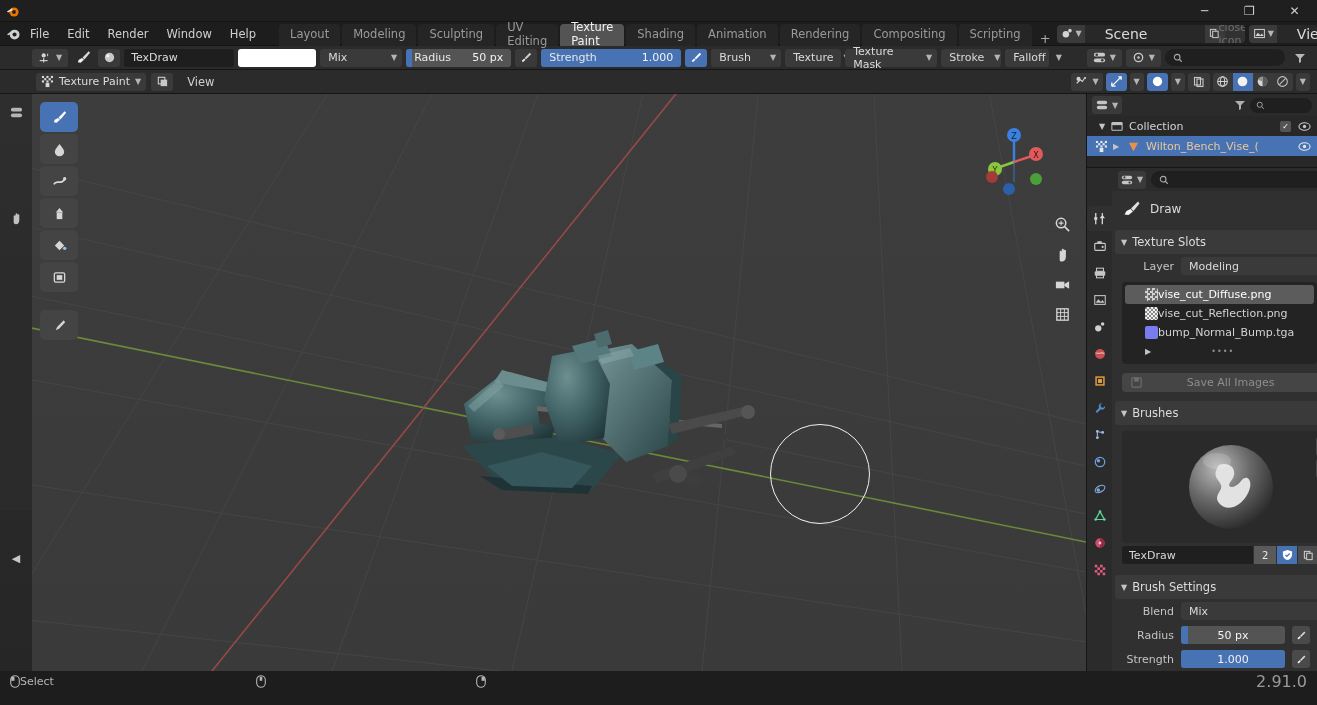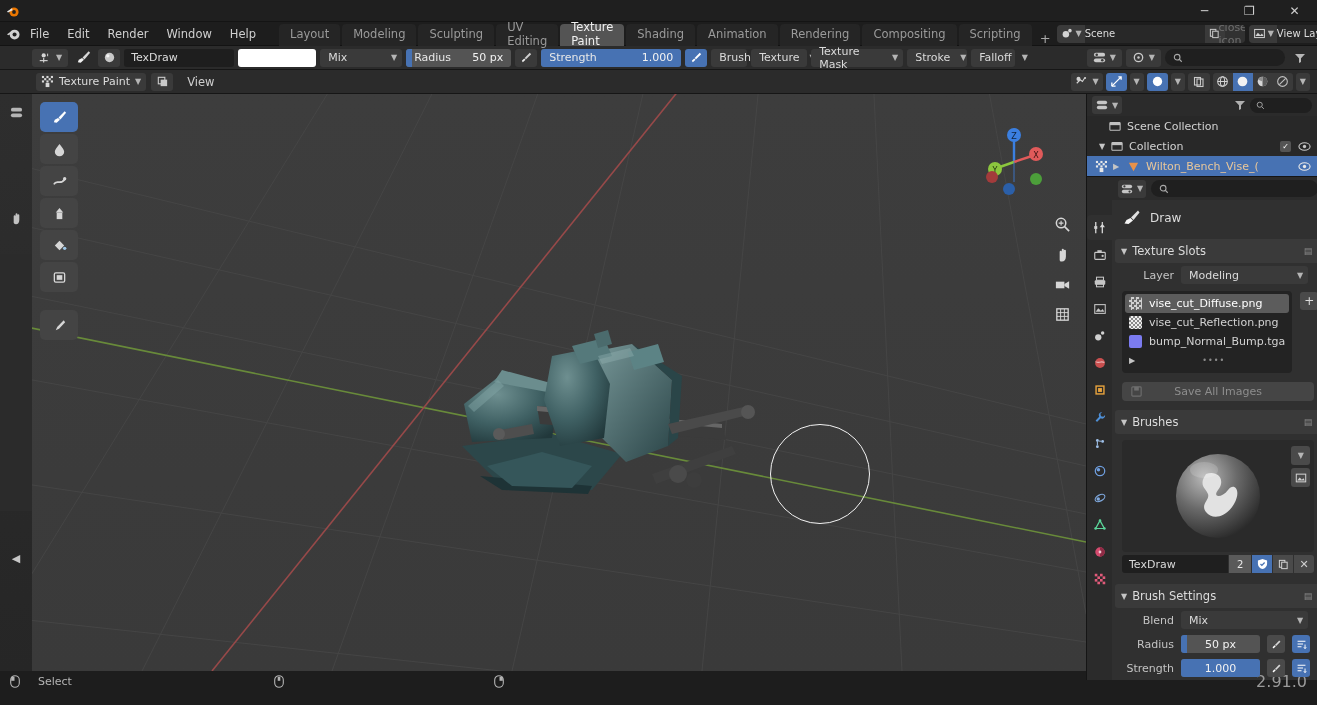--- a/index.html
+++ b/index.html
@@ -41,21 +41,21 @@
     height: 22px; display: flex; align-items: center;
   }
   .ws-tab.active { background: #545454; color: #f0f0f0; }
   .ws-plus { color:#a8a8a8; padding: 0 6px; font-size: 13px;}
   .topbar-right { margin-left: auto; display: flex; align-items: center; gap: 4px; padding-right: 6px; }
   .id-field {
     display: flex; align-items: center; background: #282828; border-radius: 4px; height: 18px;
     overflow: hidden;
   }
   .id-icon { background: #3a3a3a; height: 18px; display: flex; align-items: center; padding: 0 3px 0 4px; gap:2px;}
-  .id-name { padding: 0 0; font-size: 10px; color: #dcdcdc; min-width: 120px; }
+  .id-name { padding: 0 20px; font-size: 14px; color: #dcdcdc; min-width: 120px; }
   .id-btn { width: 20px; height: 18px; display: flex; align-items: center; justify-content: center; background:#3a3a3a; color:#c9c9c9;}
   .id-btn.dim { color: #6e6e6e; background:#313131;}
   .chev { font-size: 8px; color: #b5b5b5; }
 
   
   .toolheader {
     height: 24px; background: #2b2b2b; display: flex; align-items: center; gap: 4px;
     padding: 0 6px; border-bottom: 1px solid #161616;
   }
   .th-btn {
@@ -141,37 +141,37 @@
   .props-body { flex: 1; position: relative; }
   .props-search { height: 23px; display: flex; align-items: center; gap: 5px; padding: 0 6px; background:#2b2b2b;}
   .search-box { flex: 1; height: 17px; background: #1f1f1f; border-radius: 9px; display: flex; align-items: center; padding: 0 8px; gap: 5px; }
   .panel-head { display: flex; align-items: center; gap: 5px; padding: 5px 8px 5px 6px; font-size: 11.5px; color: #dcdcdc; background: #3a3a3a; margin: 3px 3px 0 3px; border-radius: 3px;}
   .panel-head .grip { margin-left: auto; color: #8a8a8a; font-size: 9px; letter-spacing: 1px; line-height: 4px;}
   .tri { font-size: 8px; color: #c5c5c5; }
   .prop-row { display: flex; align-items: center; gap: 7px; padding: 3px 8px; }
   .prop-label { width: 54px; text-align: right; font-size: 11px; color: #c3c3c3; }
   .brush-head { display: flex; align-items: center; gap: 8px; padding: 8px 10px; }
   .slot-list { background: #232323; border-radius: 4px; margin: 4px 8px 0 10px; padding: 3px; }
-  .slot-row { height: 19px; display: flex; align-items: center; gap: 7px; padding: 0 4px; font-size: 11px; color: #d2d2d2; border-radius: 3px;}
+  .slot-row { height: 19px; display: flex; align-items: center; gap: 0; padding: 0 20px; font-size: 11px; color: #d2d2d2; border-radius: 3px;}
   .slot-row.sel { background: #5c5c5c; color: #fff; }
   .slot-sq { width: 13px; height: 13px; border-radius: 2px; }
   .big-btn { margin: 9px 10px 0 10px; height: 19px; background: #454545; border-radius: 4px;
     display: flex; align-items: center; justify-content: center; color: #8d8d8d; font-size: 11px; position: relative;}
   .brush-preview { margin: 6px 10px 0 10px; height: 112px; background: #2a2a2a; border-radius: 4px; display:flex; align-items:center; justify-content:center; position: relative;}
   .brush-footer { display: flex; margin: 3px 10px 0 10px; height: 18px; gap: 1px; align-items: center;}
   .bf-name { flex: 1; background: #1f1f1f; border-radius: 3px 0 0 3px; display: flex; align-items: center; padding: 0 7px; font-size: 11px; color: #d8d8d8; height: 18px;}
   .bf-count { width: 22px; background: #5a5a5a; display: flex; align-items: center; justify-content: center; font-size: 10px; color: #e8e8e8; height: 18px;}
   .bf-btn { width: 20px; height: 18px; background: #4a4a4a; display:flex; align-items:center; justify-content:center;}
   .bf-btn.blue { background: #4772b3; }
   .side-btns { position: absolute; right: 4px; top: 6px; display: flex; flex-direction: column; gap: 3px;}
   .sb { width: 19px; height: 19px; background: #4a4a4a; border-radius: 3px; display:flex; align-items:center; justify-content:center;}
 
   
   .statusbar { height: 21px; background: #1d1d1d; display: flex; align-items: center; font-size: 11px; color: #b4b4b4; padding: 0 10px; gap: 6px;}
-  .sb-item { display: flex; align-items: center; gap: 18px; }
+  .sb-item { display: flex; align-items: center; gap: 0; }
   .sb-version { margin-left: auto; color: #9a9a9a; font-size: 16px; }
 
   svg { display: block; }
 </style>
 </head>
 <body>
 
 <div class="app">
 
   <div class="titlebar">
@@ -293,21 +293,21 @@
       <div class="fill" style="width:100%"></div>
       <span class="lbl">Strength</span>
       <span class="val">1.000</span>
     </div>
     <div class="th-icon-btn" style="background:#4772b3">
       <svg width="13" height="13" viewBox="0 0 14 14">
           <path d="M10.5 2 L5 7.5 L6.5 9 L12 3.5 Z" fill="#fff"></path>
           <path d="M4.5 8 L6 9.5 L3 12 L2 10.5 Z" fill="#fff"></path>
         </svg>
     </div>
-    <div class="dropdown" style="width:36px">
+    <div class="dropdown" style="width:70px">
       <span>Brush</span>
       <span class="chev">▼</span>
     </div>
     <div class="dropdown" style="width:56px">
       <span>Texture</span>
       <span class="chev">▼</span>
     </div>
     <div class="dropdown" style="width:92px">
       <span>Texture Mask</span>
       <span class="chev">▼</span>
@@ -653,30 +653,20 @@
               </svg>
           </div>
           <div style="background:#1f1f1f;border-radius:8px;height:15px;width:62px;display:flex;align-items:center;padding:0 6px;">
             <svg width="9" height="9" viewBox="0 0 12 12">
                 <circle cx="5" cy="5" r="3.4" fill="none" stroke="#a0a0a0" stroke-width="1.3"></circle>
                 <path d="M7.5 7.5 L10.5 10.5" stroke="#a0a0a0" stroke-width="1.3"></path>
               </svg>
           </div>
         </div>
 
-        <div class="ol-row">
-          <span style="width:22px"></span>
-          <span style="margin-right:6px;">
-            <svg width="12" height="12" viewBox="0 0 14 14">
-                <rect x="1" y="3" width="12" height="9" rx="1" fill="none" stroke="#c0c0c0" stroke-width="1.2"></rect>
-                <rect x="1" y="3" width="12" height="3" fill="#c0c0c0"></rect>
-              </svg>
-          </span>
-          <span>Scene Collection</span>
-        </div>
 
         <div class="ol-row">
           <span style="width:12px"></span>
           <span class="tri" style="width:12px">▼</span>
           <span style="margin-right:6px;">
             <svg width="12" height="12" viewBox="0 0 14 14">
                 <rect x="1" y="3" width="12" height="9" rx="1" fill="none" stroke="#c0c0c0" stroke-width="1.2"></rect>
                 <rect x="1" y="3" width="12" height="3" fill="#c0c0c0"></rect>
               </svg>
           </span>

